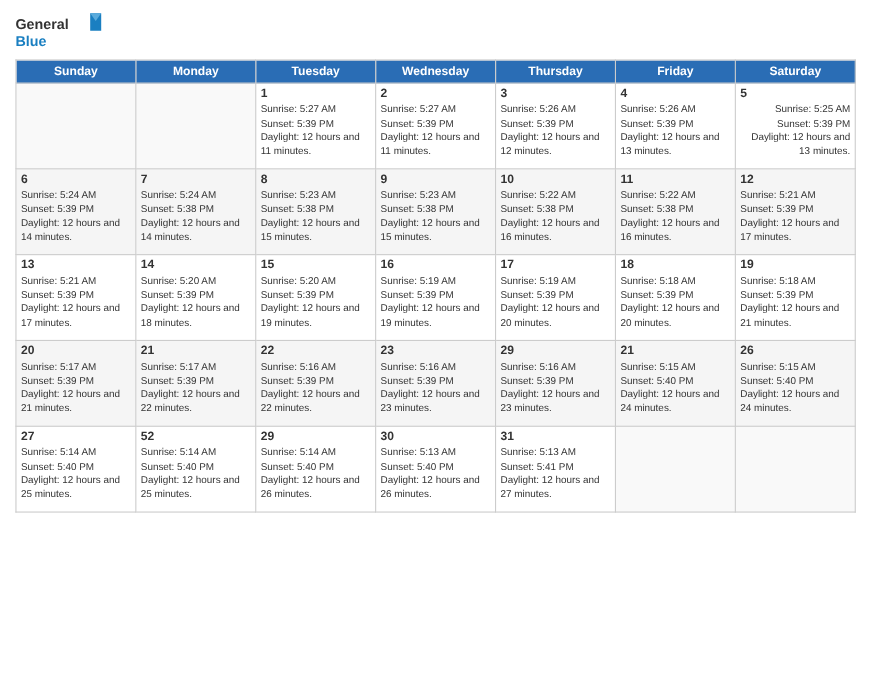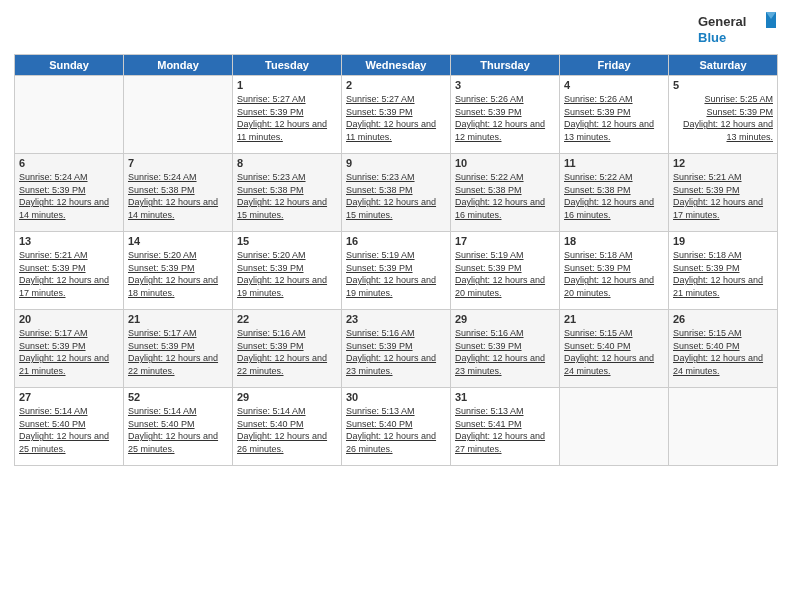--- a/index.html
+++ b/index.html
@@ -11,21 +11,21 @@
       overflow: hidden;
     }
     .page {
       width: 792px;
       height: 612px;
       background: #fff;
       padding: 10px 14px 10px 14px;
     }
     .header-area {
       display: flex;
-      justify-content: flex-end;
+      justify-content: flex-start;
       align-items: flex-start;
       margin-bottom: 6px;
     }
     .logo {
       display: flex;
       align-items: center;
       gap: 4px;
     }
     .title-area {
       text-align: right;
@@ -69,21 +69,20 @@
     .day-number {
       font-size: 11px;
       font-weight: bold;
       margin-bottom: 2px;
       color: #333;
     }
     .day-info {
       font-size: 9px;
       color: #333;
       line-height: 1.4;
-      text-decoration: underline;
     }
     .empty-cell {
       background: #f9f9f9 !important;
     }
   </style>
 </head>
 <body>
 
 <div class="page">
   <div class="header-area">

